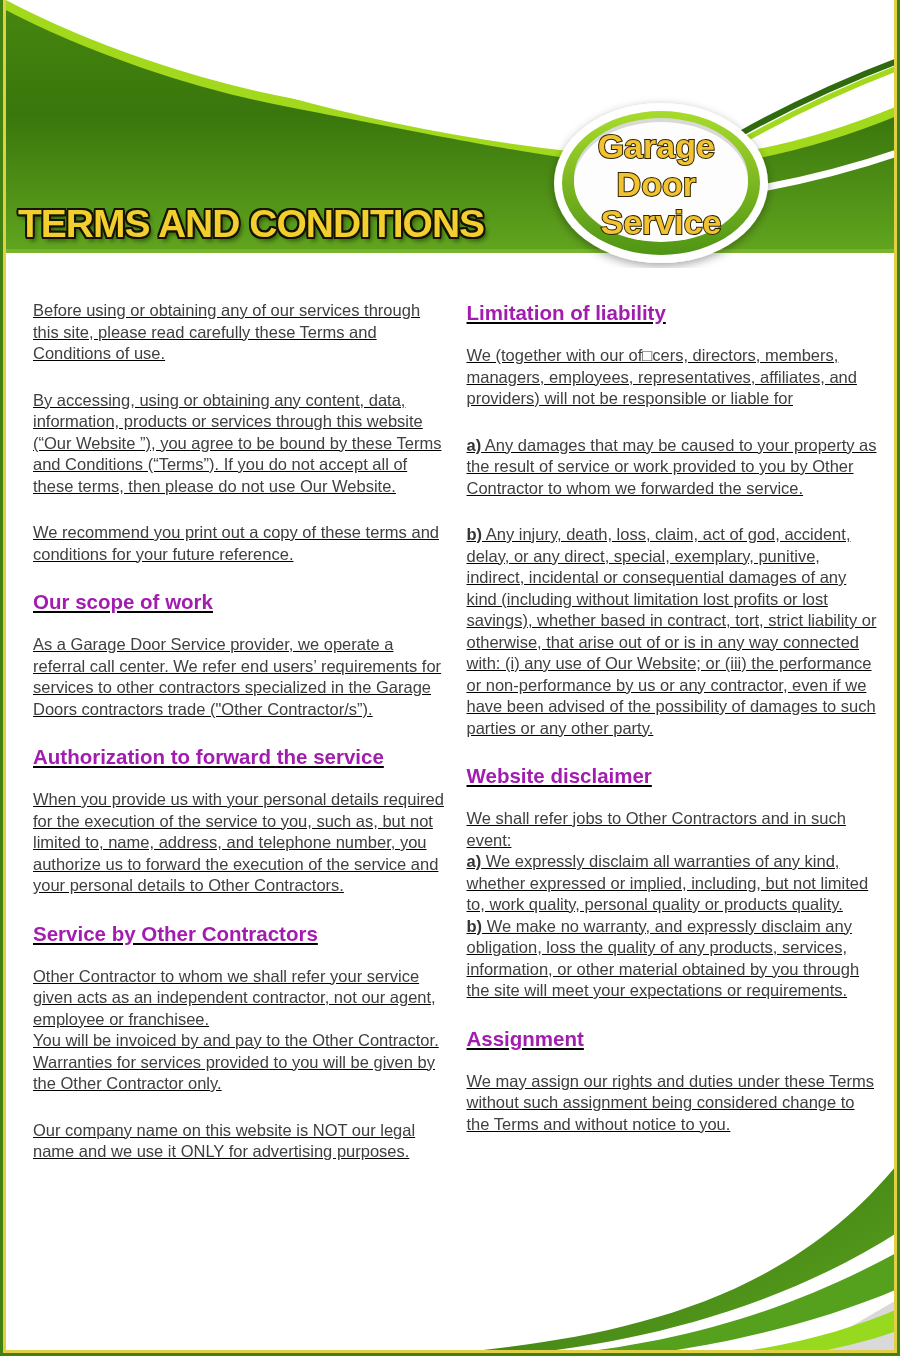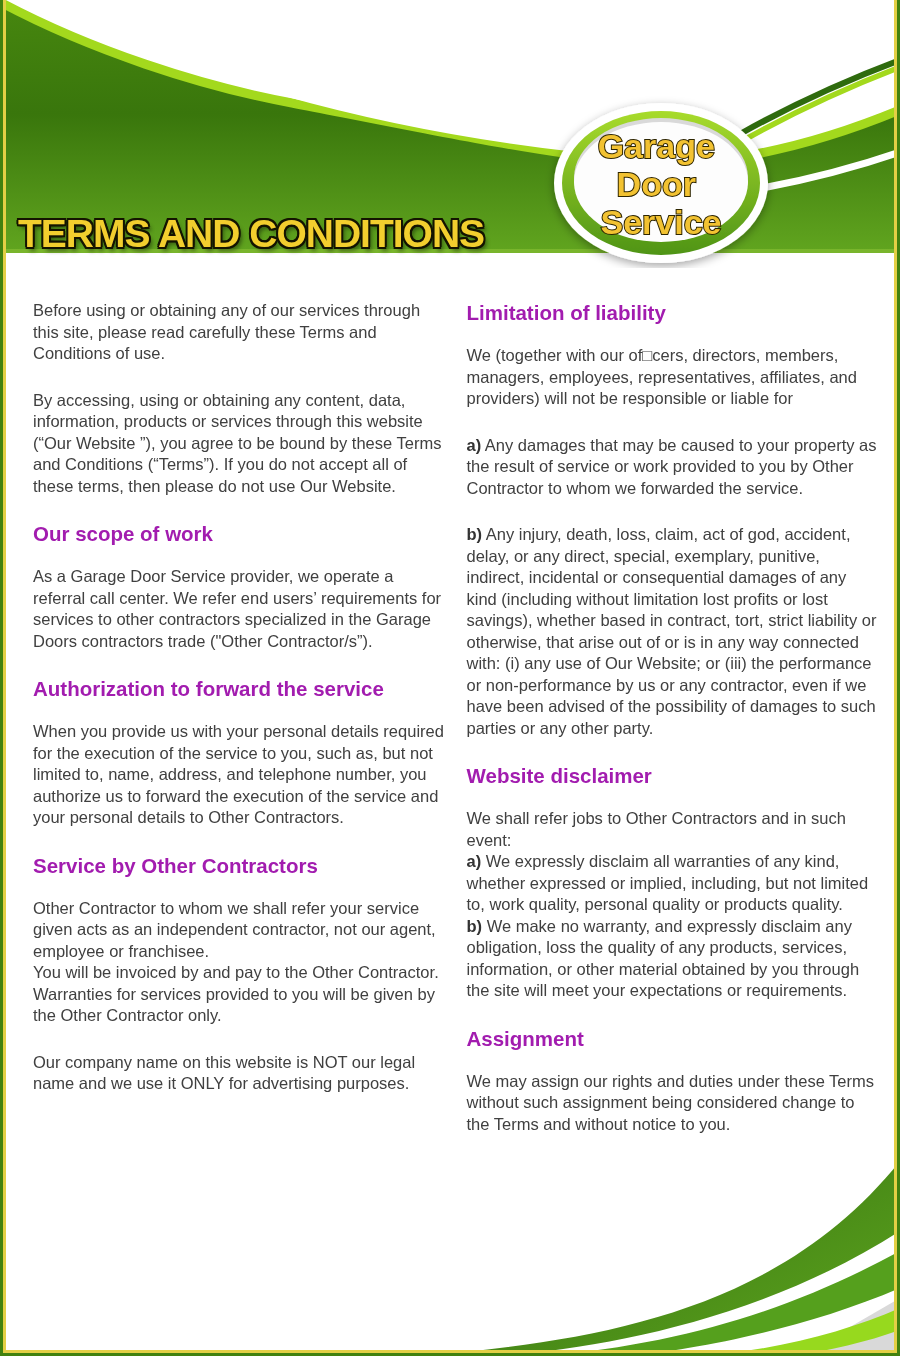--- a/index.html
+++ b/index.html
@@ -6,28 +6,28 @@
   body{
     width:900px;height:1356px;position:relative;background:#ffffff;
     font-family:"Liberation Sans", sans-serif;overflow:hidden;
   }
   
   .frame{position:absolute;inset:0;border-left:3px solid #41810f;border-right:3px solid #41810f;border-bottom:3px solid #41810f;pointer-events:none;z-index:50;}
   .frame-inner{position:absolute;top:0;left:0;right:0;bottom:0;border-left:3px solid #e3cf45;border-right:3px solid #e3cf45;border-bottom:3px solid #e3cf45;}
   .header-art{position:absolute;top:0;left:0;width:900px;height:268px;z-index:10;}
   .footer-art{position:absolute;bottom:0;left:0;width:900px;height:230px;z-index:40;}
   .banner-title{
-    position:absolute;left:18px;top:212px;z-index:20;
+    position:absolute;left:18px;top:202px;z-index:20;
     font-size:39px;font-weight:bold;letter-spacing:-1px;color:#f2ce2e;white-space:nowrap;
     text-shadow:
       2px 0 #141400,-2px 0 #141400,0 2px #141400,0 -2px #141400,
       1.6px 1.6px #141400,-1.6px 1.6px #141400,1.6px -1.6px #141400,-1.6px -1.6px #141400,
       3px 4px 4px rgba(0,0,0,.45);
   }
-  .content{position:absolute;top:300px;left:33px;width:845px;display:flex;gap:22px;z-index:30;}
+  .content{position:absolute;top:300px;left:33px;width:845px;display:flex;gap:22px;z-index:30;text-decoration:underline;}
   .col{flex:1;min-width:0;}
   .col p{margin:0;font-size:16.5px;line-height:21.5px;color:#404040;}
   .col p b{color:#333333;}
   .col .gap{margin-top:25px;}
   .col h2{margin:24px 0 19px 0;font-size:20.5px;line-height:26px;font-weight:bold;color:#a21caf;}
   .col h2.first{margin-top:0;}
 </style>
 </head>
 <body>
 
@@ -74,20 +74,21 @@
     </g>
   </svg>
 </div>
 
 <div class="banner-title">TERMS AND CONDITIONS</div>
 
 <div class="content">
   <div class="col">
     <p>Before using or obtaining any of our services through this site, please read carefully these Terms and Conditions of use.</p>
     <p class="gap">By accessing, using or obtaining any content, data, information, products or services through this website (“Our Website ”), you agree to be bound by these Terms and Conditions (“Terms”). If you do not accept all of these terms, then please do not use Our Website.</p>
+    <p class="gap">We recommend you print out a copy of these terms and conditions for your future reference.</p>
     <h2>Our scope of work</h2>
     <p>As a Garage Door Service provider, we operate a referral call center. We refer end users’ requirements for services to other contractors specialized in the Garage Doors contractors trade ("Other Contractor/s”).</p>
     <h2>Authorization to forward the service</h2>
     <p>When you provide us with your personal details required for the execution of the service to you, such as, but not limited to, name, address, and telephone number, you authorize us to forward the execution of the service and your personal details to Other Contractors.</p>
     <h2>Service by Other Contractors</h2>
     <p>Other Contractor to whom we shall refer your service given acts as an independent contractor, not our agent, employee or franchisee.</p>
     <p>You will be invoiced by and pay to the Other Contractor.</p>
     <p>Warranties for services provided to you will be given by the Other Contractor only.</p>
     <p class="gap">Our company name on this website is NOT our legal name and we use it ONLY for advertising purposes.</p>
   </div>

